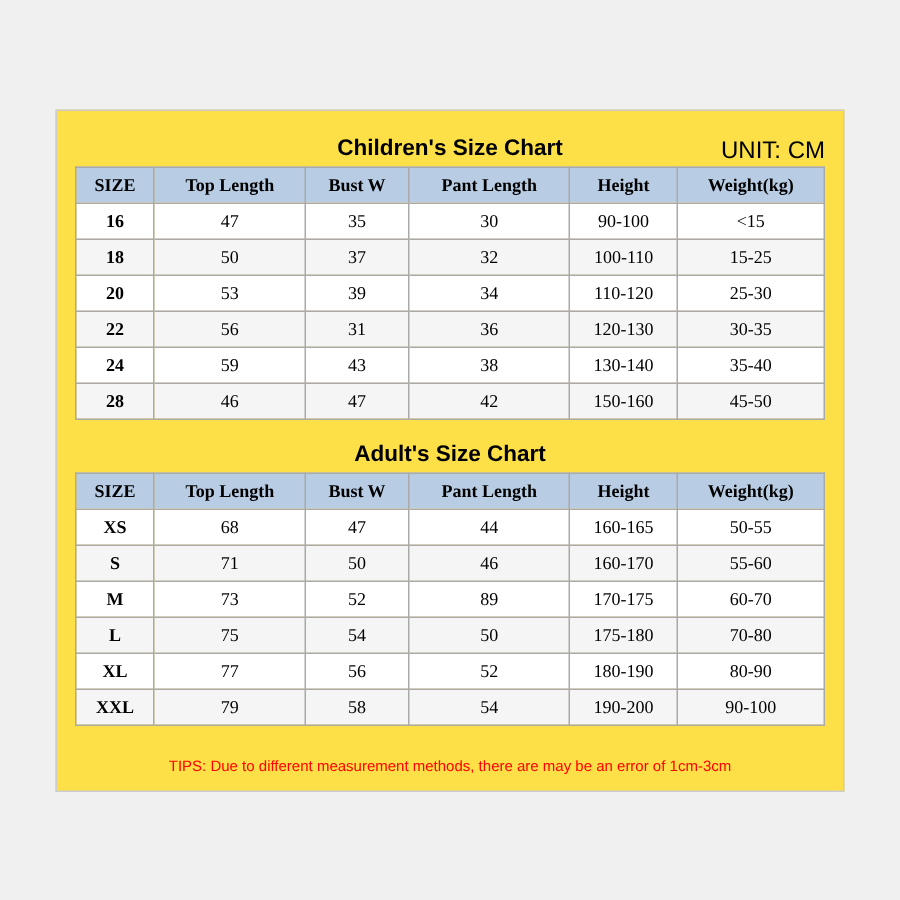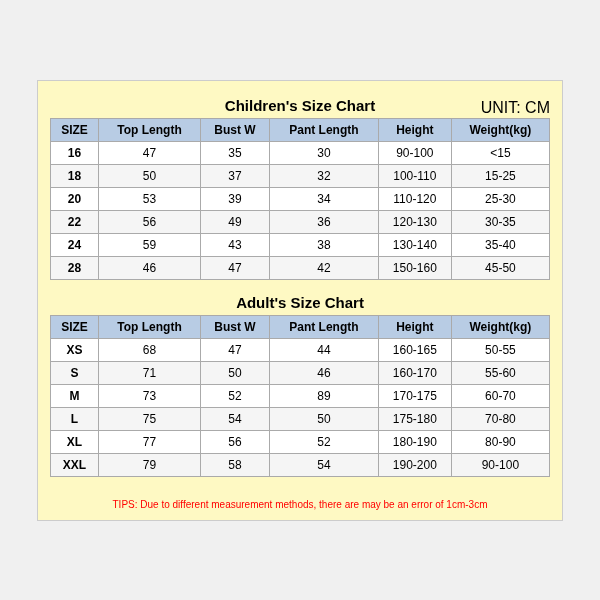--- a/index.html
+++ b/index.html
@@ -6,21 +6,21 @@
     body {
       background: #f0f0f0;
       display: flex;
       justify-content: center;
       align-items: center;
       width: 600px;
       height: 600px;
       font-family: Arial, sans-serif;
     }
     .chart-container {
-      background: #fef9c3;
+      background: #fde047;
       border: 1px solid #ccc;
       width: 526px;
       padding: 10px 12px 10px 12px;
     }
     .section-header {
       text-align: center;
       font-size: 15px;
       font-weight: bold;
       padding: 6px 0 4px 0;
       position: relative;
@@ -29,20 +29,21 @@
       position: absolute;
       right: 0;
       top: 8px;
       font-size: 16px;
       font-weight: normal;
     }
     table {
       width: 100%;
       border-collapse: collapse;
       font-size: 12px;
+      font-family: Liberation Serif, serif;
     }
     th {
       background: #b8cce4;
       border: 1px solid #aaa;
       padding: 4px 3px;
       text-align: center;
       font-weight: bold;
     }
     td {
       border: 1px solid #aaa;
@@ -110,21 +111,21 @@
           <td>20</td>
           <td>53</td>
           <td>39</td>
           <td>34</td>
           <td>110-120</td>
           <td>25-30</td>
         </tr>
         <tr>
           <td>22</td>
           <td>56</td>
-          <td>49</td>
+          <td>31</td>
           <td>36</td>
           <td>120-130</td>
           <td>30-35</td>
         </tr>
         <tr>
           <td>24</td>
           <td>59</td>
           <td>43</td>
           <td>38</td>
           <td>130-140</td>

